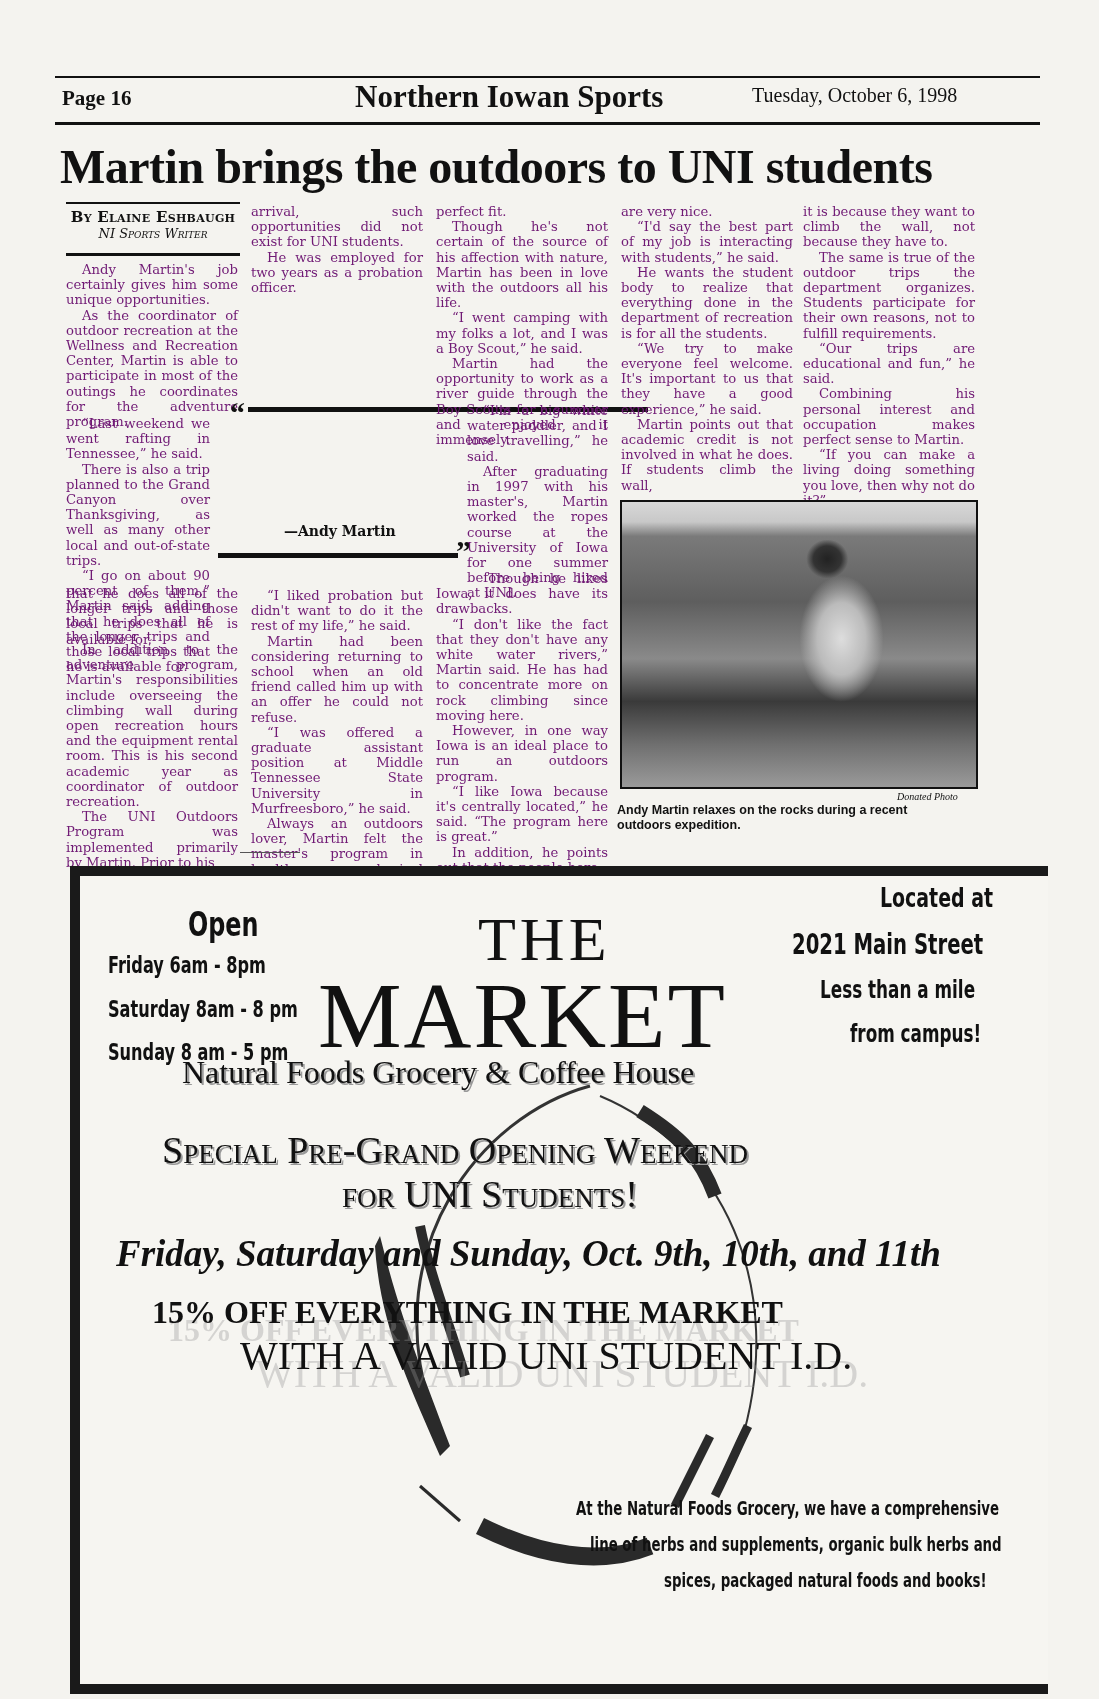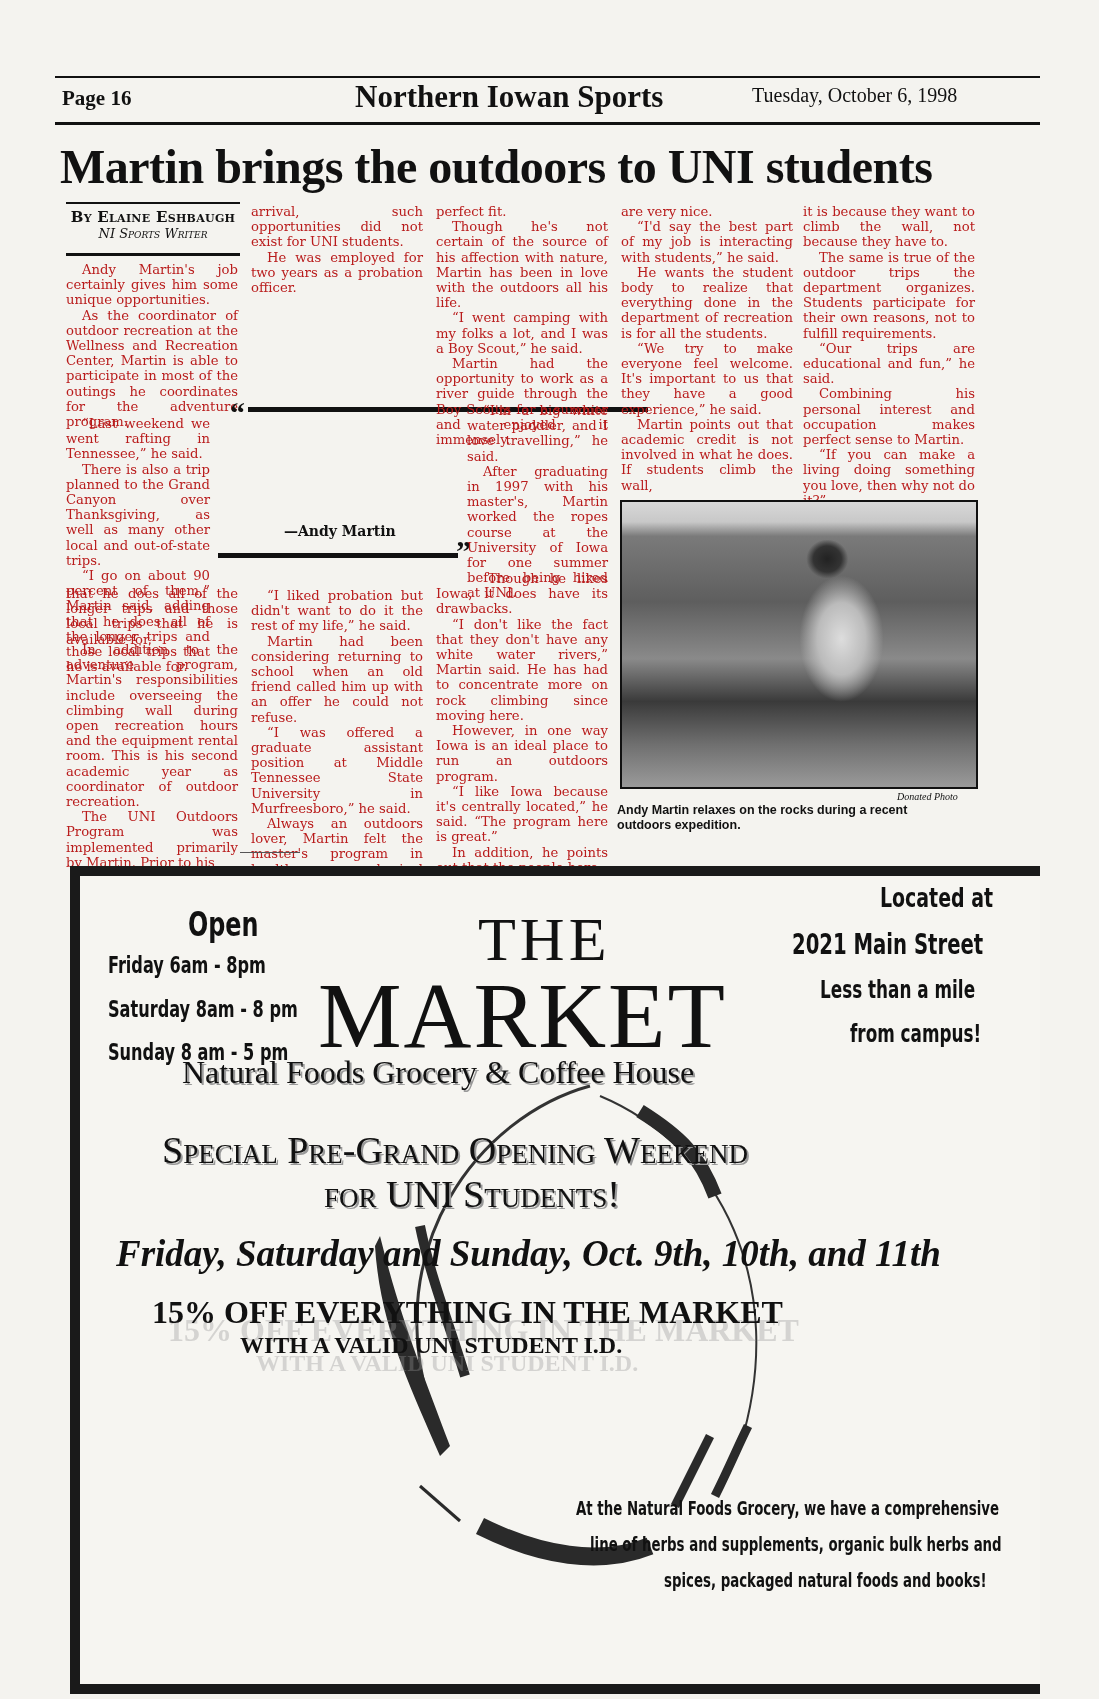--- a/index.html
+++ b/index.html
@@ -2,34 +2,34 @@
 <html><head>
 <meta charset="utf-8">
 <style>
   html,body{margin:0;padding:0;}
   body{width:1099px;height:1699px;background:#f4f3ef;position:relative;overflow:hidden;
        font-family:"DejaVu Serif","Liberation Serif",serif;color:#111;}
   .abs{position:absolute;}
   .rule{position:absolute;background:#111;}
   .mast{font-family:"Liberation Serif",serif;font-weight:bold;}
   .col{position:absolute;font-family:"DejaVu Serif",serif;font-size:13.2px;line-height:15.2px;
-       text-align:justify;color:#b91c1c;}
+       text-align:justify;color:#701a75;}
   .col p{margin:0;text-indent:16px;}
   .col p.noind{text-indent:0;}
   .byline{text-align:center;font-family:"DejaVu Serif",serif;}
   .byline .name{font-weight:bold;font-variant:small-caps;font-size:15px;letter-spacing:0.3px;}
   .byline .role{font-style:italic;font-variant:small-caps;font-size:13px;}
   .pull{font-family:"DejaVu Serif",serif;font-size:19px;line-height:23px;color:#111;}
   .pull .drop{font-family:"Liberation Serif",serif;font-weight:bold;font-style:italic;font-size:30px;}
   .photo{position:absolute;border:2px solid #111;
     background:
       radial-gradient(ellipse 60px 90px at 62% 48%, #ddd 0%, #bbb 40%, transparent 70%),
       radial-gradient(ellipse 28px 26px at 58% 20%, #222 0%, #333 50%, transparent 75%),
       linear-gradient(180deg,#d8d8d8 0%,#c8c8c8 7%,#7a7a7a 12%,#5e5e5e 35%,#8a8a8a 55%,#3a3a3a 70%,#6f6f6f 85%,#9a9a9a 100%);}
-  .ad{position:absolute;border:10px solid #1a1a1a;background:#f6f5f1;}
+  .ad{position:absolute;border:10px solid #1a1a1a;background:#f6f5f1;padding-left:8px;}
   .hand{font-family:"DejaVu Sans Condensed","DejaVu Sans",sans-serif;font-weight:bold;transform:scaleX(0.78);transform-origin:left top;white-space:nowrap;}
   .big-serif{font-family:"Liberation Serif",serif;}
   .smallcaps{font-variant:small-caps;}
 </style>
 </head>
 <body>
 
 <div class="rule" style="left:55px;top:76px;width:985px;height:2px;"></div>
 <div class="abs mast" style="left:62px;top:86px;font-size:21px;">Page 16</div>
 <div class="abs mast" style="left:355px;top:79px;font-size:31px;">Northern Iowan Sports</div>
@@ -145,25 +145,25 @@
   <div class="abs big-serif" style="left:238px;top:92px;font-size:94px;letter-spacing:2px;line-height:1;">MARKET</div>
 
   <div class="abs hand" style="left:800px;top:6px;font-size:27px;">Located at</div>
   <div class="abs hand" style="left:712px;top:52px;font-size:28px;">2021 Main Street</div>
   <div class="abs hand" style="left:740px;top:100px;font-size:24px;">Less than a mile</div>
   <div class="abs hand" style="left:770px;top:144px;font-size:24px;">from campus!</div>
 
   <div class="abs big-serif" style="left:102px;top:178px;font-size:32px;text-shadow:2px 2px 0 #999;">Natural Foods Grocery &amp; Coffee House</div>
 
   <div class="abs big-serif smallcaps" style="left:82px;top:252px;font-size:38px;text-shadow:2px 2px 0 #999;">Special Pre-Grand Opening Weekend</div>
-  <div class="abs big-serif smallcaps" style="left:244px;top:296px;font-size:38px;text-shadow:2px 2px 0 #999;">for UNI Students!</div>
+  <div class="abs big-serif smallcaps" style="left:262px;top:296px;font-size:38px;text-shadow:2px 2px 0 #999;">for UNI Students!</div>
 
   <div class="abs big-serif" style="left:36px;top:356px;font-size:37px;font-style:italic;font-weight:bold;white-space:nowrap;">Friday, Saturday and Sunday, Oct. 9th, 10th, and 11th</div>
 
   <div class="abs big-serif" style="left:72px;top:418px;font-size:32px;font-weight:bold;text-shadow:16px 18px 0 rgba(150,150,150,0.35);white-space:nowrap;">15% OFF EVERYTHING IN THE MARKET</div>
-  <div class="abs big-serif" style="left:160px;top:456px;font-size:24px;font-weight:bold;text-shadow:16px 18px 0 rgba(150,150,150,0.35);white-space:nowrap;">WITH A VALID UNI STUDENT I.D.</div>
+  <div class="abs big-serif" style="left:160px;top:456px;font-size:40px;font-weight:normal;text-shadow:16px 18px 0 rgba(150,150,150,0.35);white-space:nowrap;">WITH A VALID UNI STUDENT I.D.</div>
 
   <div class="abs" style="left:496px;top:614px;width:470px;">
     <div class="hand" style="font-size:19px;line-height:36px;">At the Natural Foods Grocery, we have a comprehensive</div>
     <div class="hand" style="font-size:19px;line-height:36px;margin-left:14px;">line of herbs and supplements, organic bulk herbs and</div>
     <div class="hand" style="font-size:19px;line-height:36px;margin-left:88px;">spices, packaged natural foods and books!</div>
   </div>
 </div>
 
 </body></html>

